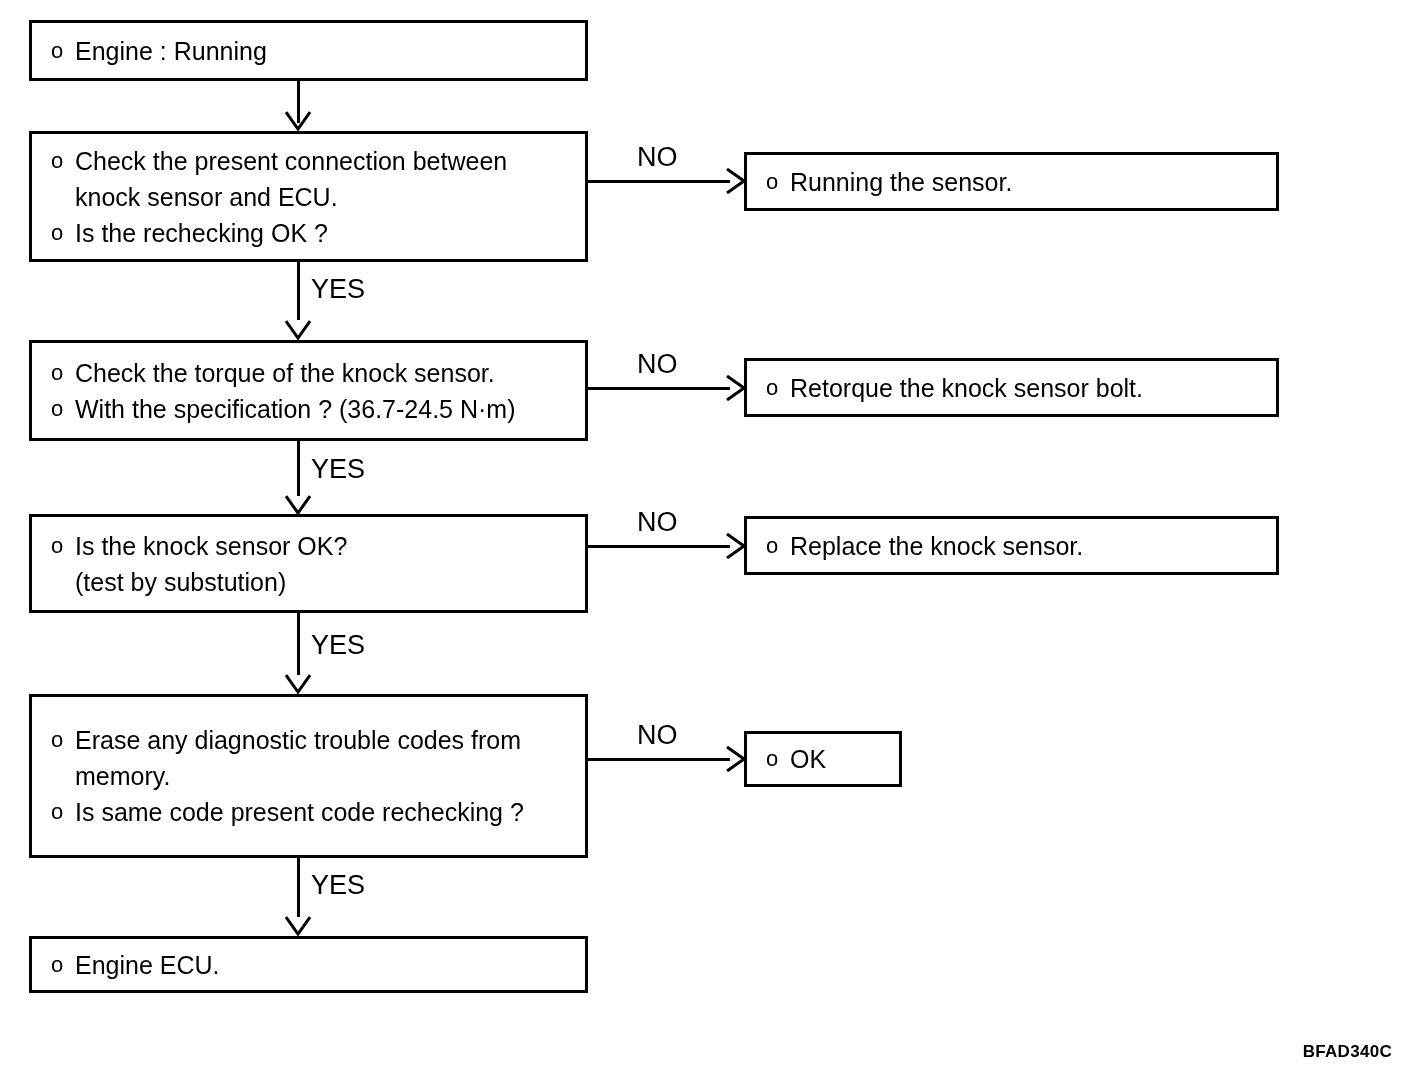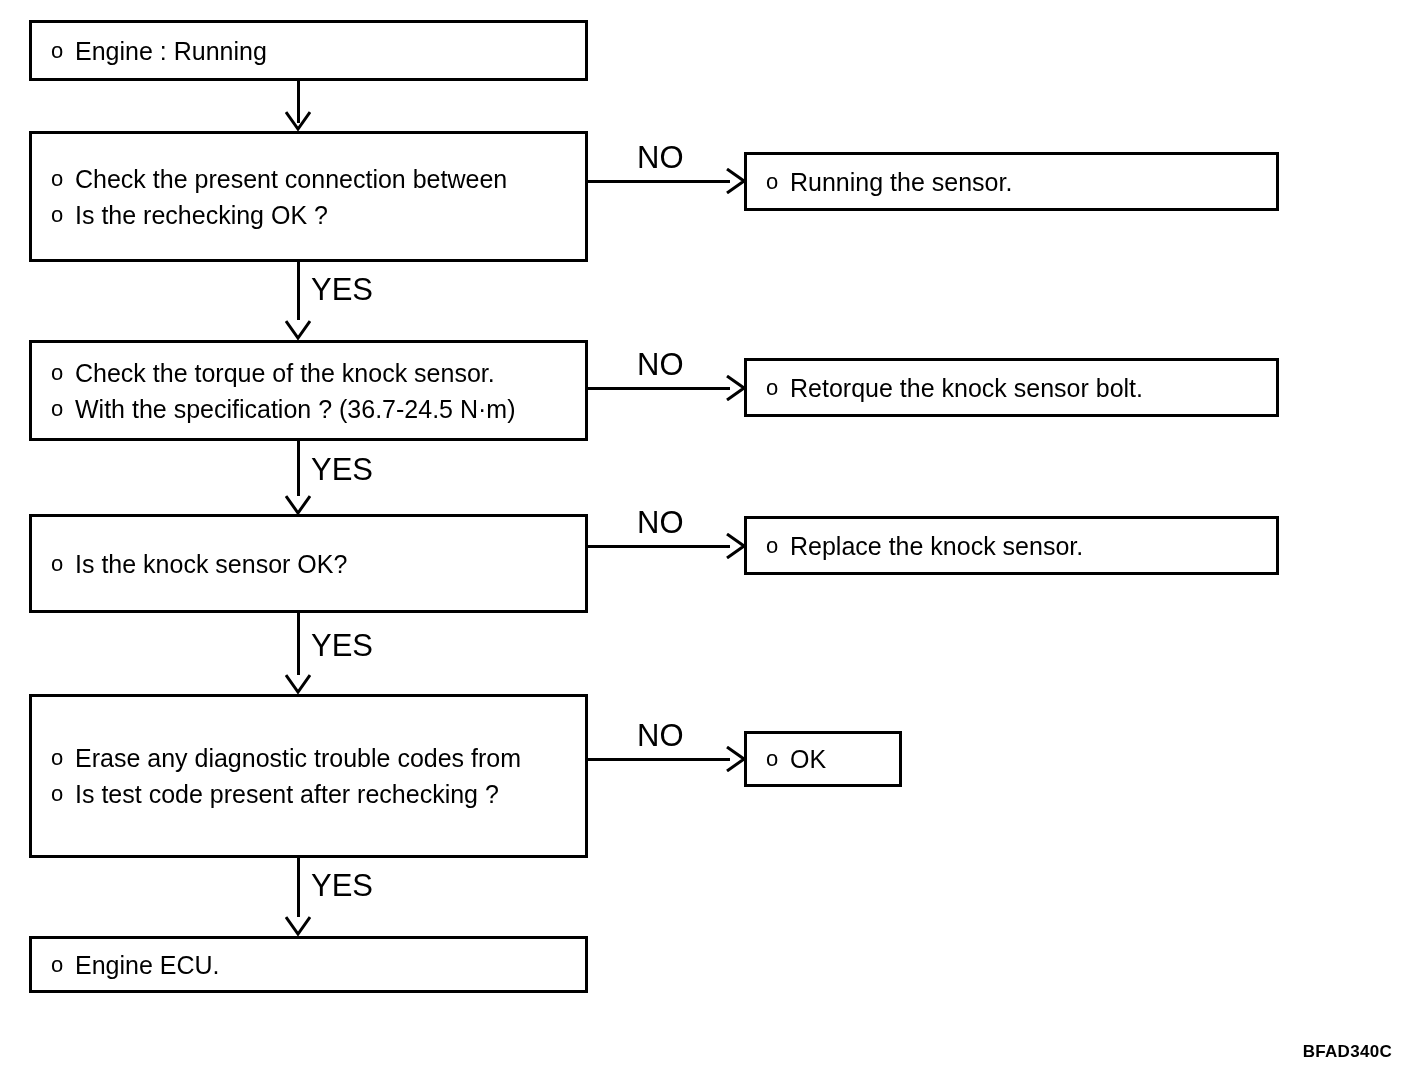--- a/index.html
+++ b/index.html
@@ -81,21 +81,21 @@
   }
   .arrowhead-right {
     position: absolute;
     width: 20px;
     height: 26px;
   }
   .arrowhead-down svg, .arrowhead-right svg { display: block; }
 
   .edge-label {
     position: absolute;
-    font-size: 31px;
+    font-size: 27px;
     line-height: 27px;
     white-space: nowrap;
   }
 
   
   #figure-code {
     position: absolute;
     right: 16px;
     bottom: 16px;
     font-size: 17px;
@@ -115,20 +115,24 @@
       <span class="ltext">Engine : Running</span>
     </div>
   </div>
 
   <div class="node" id="node-check-wiring">
     <div class="line-row">
       <span class="bullet">o</span>
       <span class="ltext">Check the present connection between</span>
     </div>
     <div class="line-row">
+      <span class="bullet empty"></span>
+      <span class="ltext">knock sensor and ECU.</span>
+    </div>
+    <div class="line-row">
       <span class="bullet">o</span>
       <span class="ltext">Is the rechecking OK ?</span>
     </div>
   </div>
 
   <div class="node" id="node-check-torque">
     <div class="line-row">
       <span class="bullet">o</span>
       <span class="ltext">Check the torque of the knock sensor.</span>
     </div>
@@ -136,30 +140,38 @@
       <span class="bullet">o</span>
       <span class="ltext">With the specification ? (36.7-24.5 N·m)</span>
     </div>
   </div>
 
   <div class="node" id="node-sensor-ok">
     <div class="line-row">
       <span class="bullet">o</span>
       <span class="ltext">Is the knock sensor OK?</span>
     </div>
+    <div class="line-row">
+      <span class="bullet empty"></span>
+      <span class="ltext">(test by substution)</span>
+    </div>
   </div>
 
   <div class="node" id="node-erase-codes">
     <div class="line-row">
       <span class="bullet">o</span>
       <span class="ltext">Erase any diagnostic trouble codes from</span>
     </div>
     <div class="line-row">
-      <span class="bullet">o</span>
-      <span class="ltext">Is test code present after rechecking ?</span>
+      <span class="bullet empty"></span>
+      <span class="ltext">memory.</span>
+    </div>
+    <div class="line-row">
+      <span class="bullet">o</span>
+      <span class="ltext">Is same code present code rechecking ?</span>
     </div>
   </div>
 
   <div class="node" id="node-replace-ecu">
     <div class="line-row">
       <span class="bullet">o</span>
       <span class="ltext">Engine ECU.</span>
     </div>
   </div>
 

